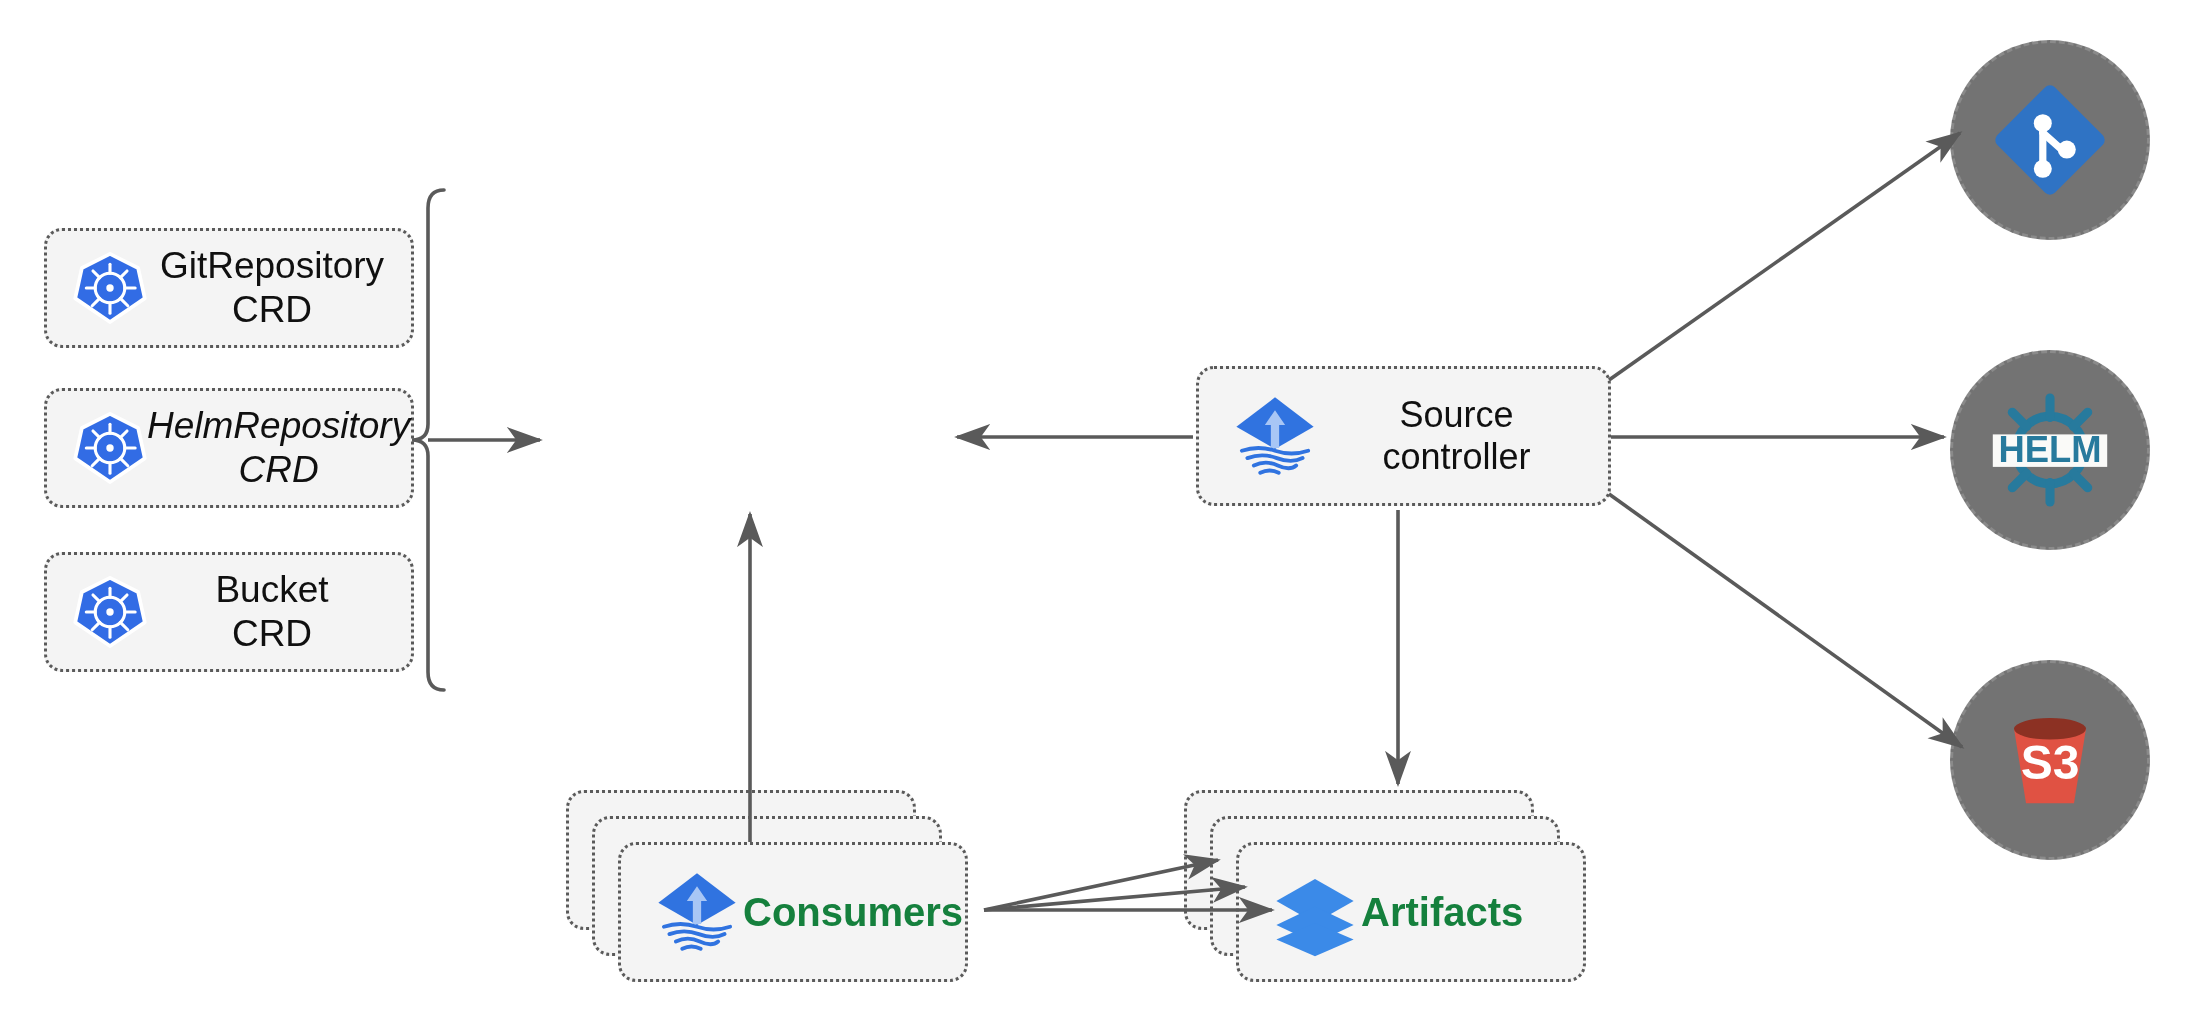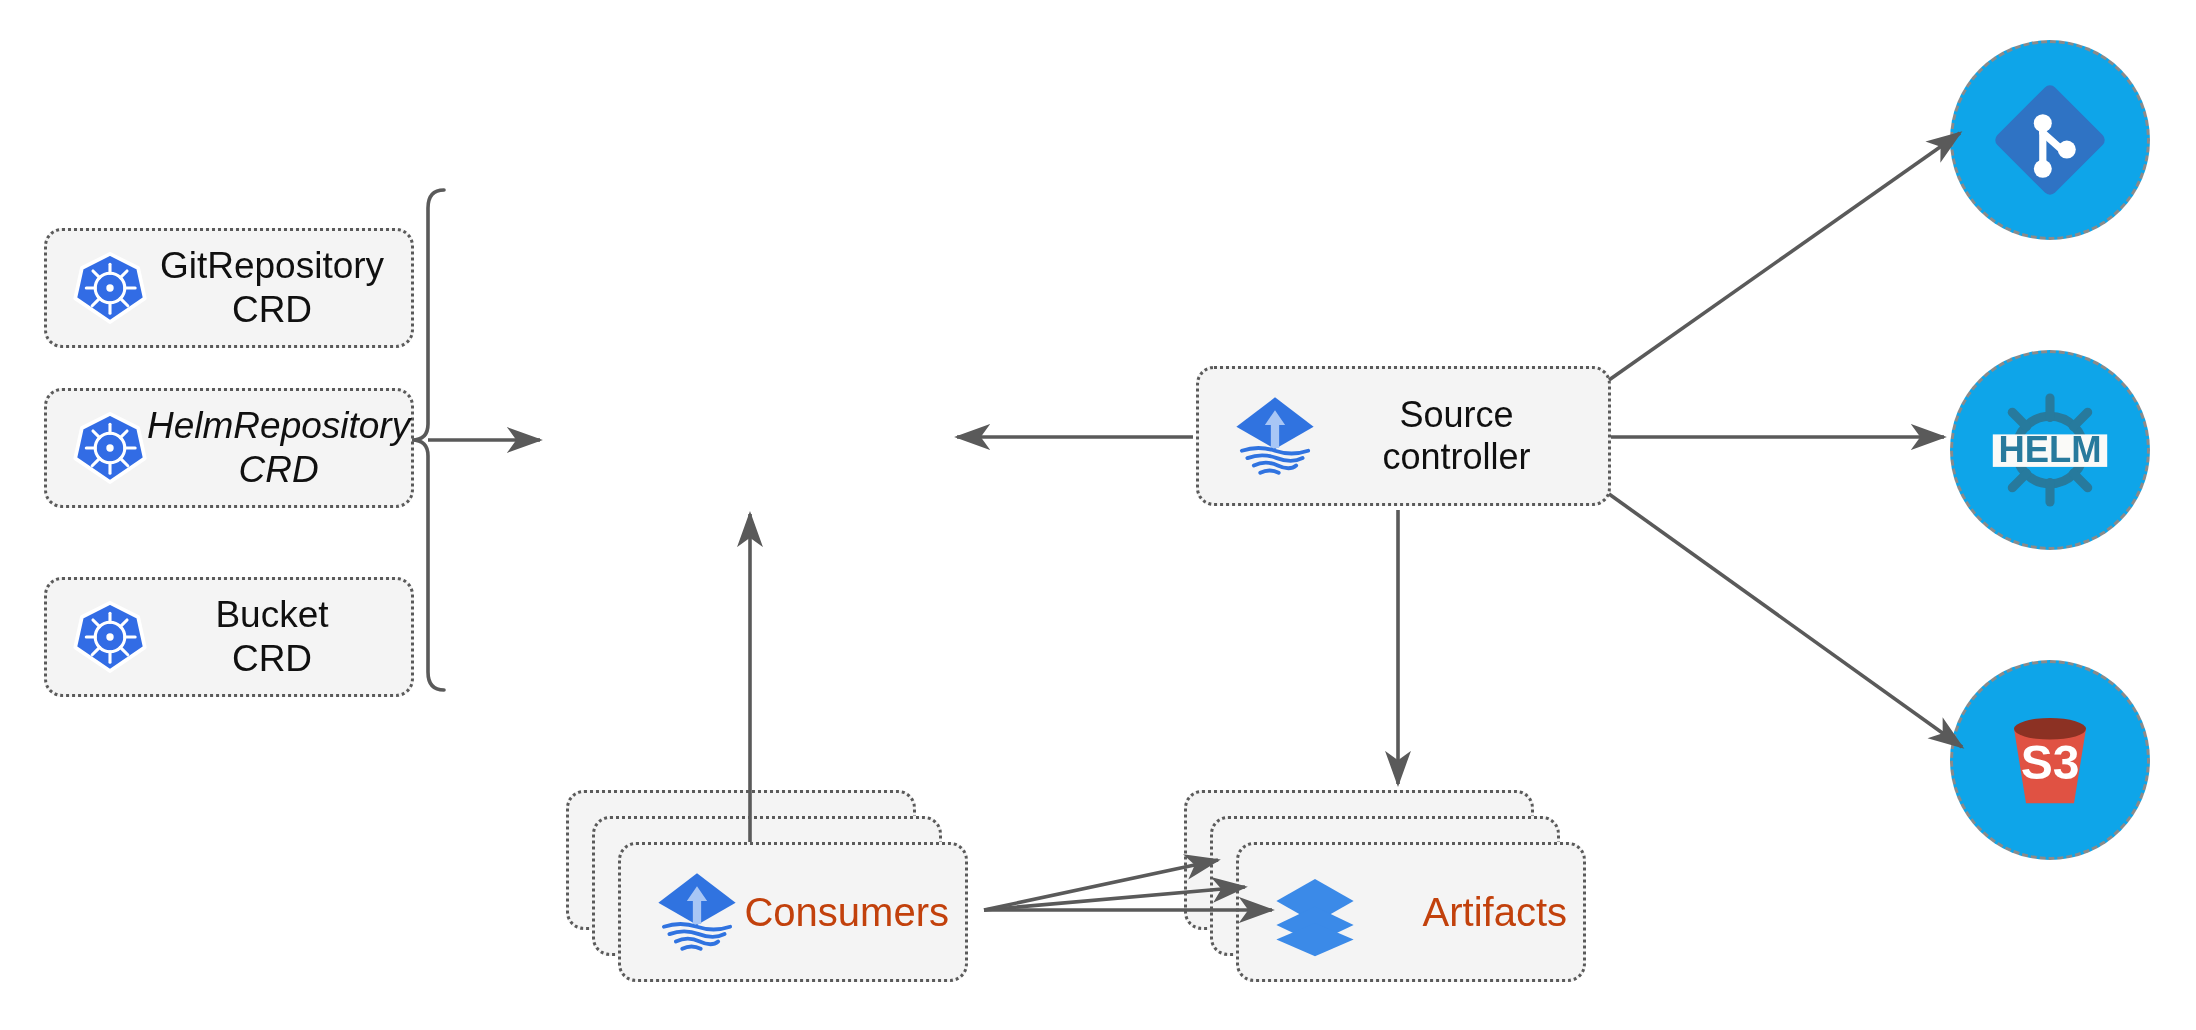--- a/index.html
+++ b/index.html
@@ -43,26 +43,26 @@
   .stack .sheet{
     position:absolute;background:#f4f4f4;
     border:3px dotted #5a5a5a;border-radius:18px;box-sizing:border-box;
   }
   .stack .front{
     position:absolute;background:#f4f4f4;
     border:3px dotted #5a5a5a;border-radius:18px;box-sizing:border-box;
     display:flex;align-items:center;padding:0 16px;
   }
   .stack .front .ico{flex:0 0 92px;height:92px;margin-left:14px;}
-  .stack .front .label{flex:1 1 auto;font-size:40px;text-align:right;color:#c2410c;}
+  .stack .front .label{flex:1 1 auto;font-size:40px;text-align:left;color:#15803d;font-weight:bold;}
 
   
   .circle{
     position:absolute;width:200px;height:200px;border-radius:50%;
-    background:#0ea5e9;border:3px dashed #8a8a8a;box-sizing:border-box;
+    background:#737373;border:3px dashed #8a8a8a;box-sizing:border-box;
     display:flex;align-items:center;justify-content:center;
   }
 
   svg.overlay{position:absolute;left:0;top:0;width:2196px;height:1030px;
     pointer-events:none;overflow:visible;}
 </style>
 </head>
 <body>
 
 <div id="stage">
@@ -104,21 +104,21 @@
           <line x1="73" y1="27" x2="64" y2="36"></line>
           <line x1="36" y1="64" x2="26" y2="74"></line>
         </g>
         <circle cx="50" cy="50" r="5" fill="#ffffff"></circle>
       </svg>
     </span>
     <span class="label">HelmRepository
 CRD</span>
   </div>
 
-  <div class="node crd" style="left:44px;top:577px;">
+  <div class="node crd" style="left:44px;top:552px;">
     <span class="ico">
       <svg viewBox="0 0 100 100" width="100%" height="100%">
         <polygon points="50,4 88,23 97,64 50,96 3,64 12,23" fill="#326CE5" stroke="#ffffff" stroke-width="5" stroke-linejoin="round"></polygon>
         <g stroke="#ffffff" stroke-width="4.2" fill="none" stroke-linecap="round">
           <circle cx="50" cy="50" r="20"></circle>
           <line x1="50" y1="18" x2="50" y2="30"></line>
           <line x1="50" y1="70" x2="50" y2="84"></line>
           <line x1="18" y1="50" x2="30" y2="50"></line>
           <line x1="70" y1="50" x2="84" y2="50"></line>
           <line x1="27" y1="27" x2="36" y2="36"></line>

